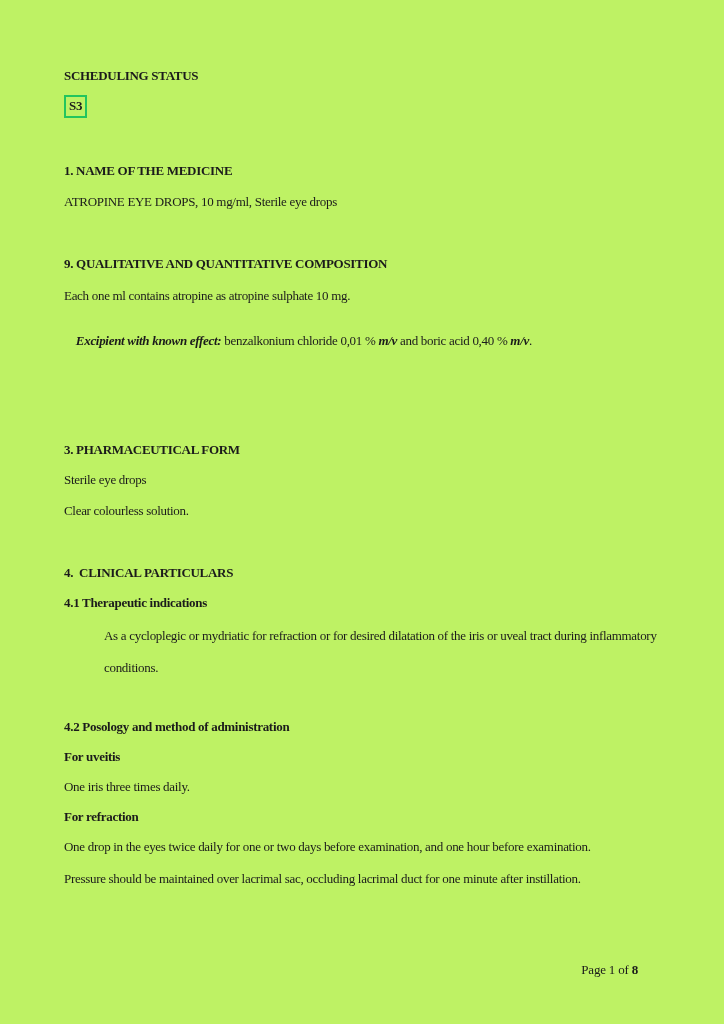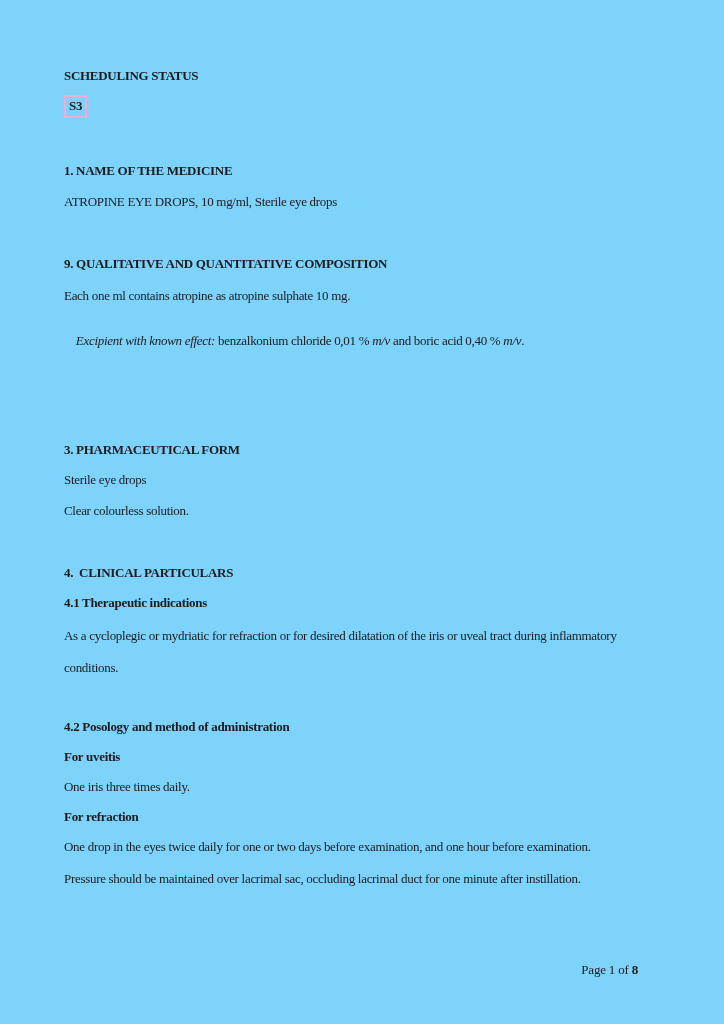--- a/index.html
+++ b/index.html
@@ -4,42 +4,42 @@
 <style>
   html, body {
     margin: 0;
     padding: 0;
     background: #ffffff;
   }
   .page {
     position: relative;
     width: 724px;
     height: 1024px;
-    background: #7dd3fc;
+    background: #bef264;
     overflow: hidden;
     font-family: "Liberation Serif", "DejaVu Serif", serif;
     color: #1b1b1b;
     font-size: 13px;
     letter-spacing: -0.3px;
   }
   .line {
     position: absolute;
     left: 64px;
     white-space: pre;      
     line-height: 15px;
   }
   .bold { font-weight: 700; }
-  .italic { font-style: italic; }
-  .multiline { line-height: 31.5px; }
+  .italic { font-style: italic; font-weight: bold; }
+  .multiline { line-height: 31.5px; margin-left: 40px; }
   .badge-box {
     position: absolute;
     left: 64px;
     top: 95px;
     display: inline-block;
-    border: 2px solid #f9a8d4;
+    border: 2px solid #22c55e;
     padding: 1px 3px 2px 3px;
     font-weight: 700;
     white-space: pre;
   }
   .footer {
     position: absolute;
     top: 946px;
     right: 86px;
     white-space: pre;
     letter-spacing: -0.2px;

